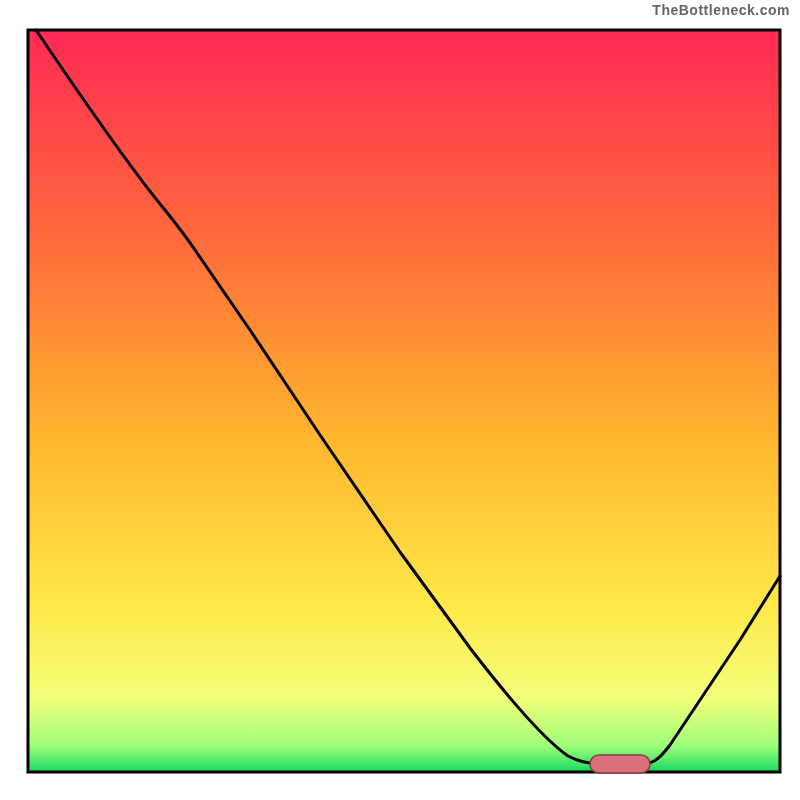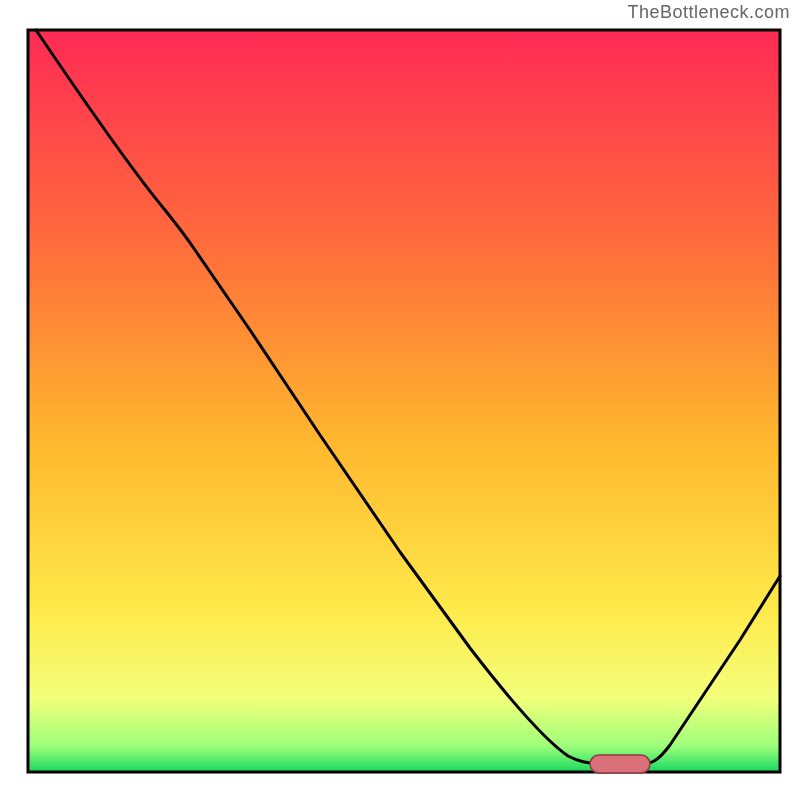--- a/index.html
+++ b/index.html
@@ -1,17 +1,17 @@
 <!DOCTYPE html>
 <html><head>
 <meta charset="utf-8">
 <style>
   html,body{margin:0;padding:0;width:800px;height:800px;background:#fff;font-family:Arial,Helvetica,sans-serif}
   .wrap{position:relative;width:800px;height:800px}
-  .watermark{position:absolute;top:2px;right:10px;font-size:18px;font-weight:normal;color:#666;letter-spacing:.5px}
+  .watermark{position:absolute;top:2px;right:10px;font-size:14px;font-weight:bold;color:#666;letter-spacing:.5px}
   svg{display:block}
 </style>
 </head>
 <body>
 
 <div class="wrap">
   <div class="watermark">TheBottleneck.com</div>
 
   <svg width="800" height="800" viewBox="0 0 800 800">
     <defs>

